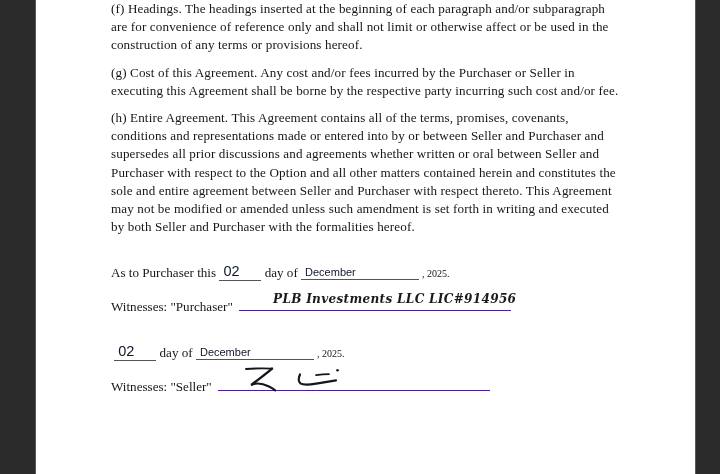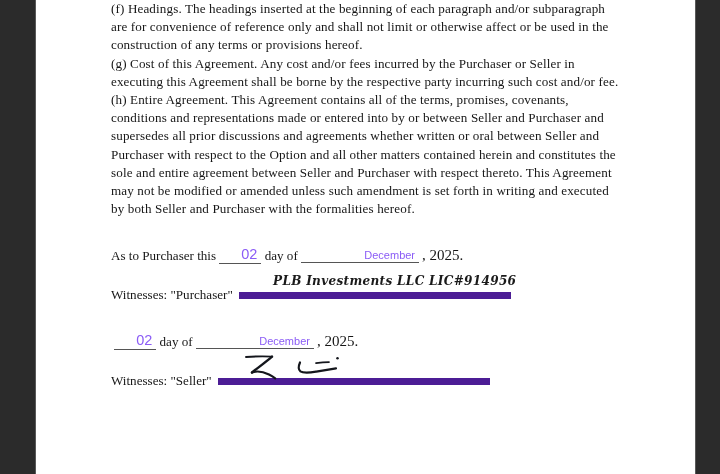--- a/index.html
+++ b/index.html
@@ -42,21 +42,21 @@
 
   
   .para {
     font-size: 13.1px;
     line-height: 18.2px;
     color: #161616;
     text-align: left;
     margin: 0;
     letter-spacing: 0.01em;
   }
-  .para + .para { }
+  .para + .para { margin-top: 9px; }
 
   .gap-before-witness { margin-top: 44px; }
 
   
   .sig-block { margin-top: 11px; }
 
   .sig-line {
     font-size: 13.1px;
     line-height: 18px;
     color: #161616;
@@ -67,45 +67,45 @@
   .sig-line.date-line { margin-top: 28px; }
   .sig-line.witness-line { margin-top: 9px; }
 
   .lbl { flex: 0 0 auto; }
 
   
   .blank {
     position: relative;
     flex: 0 0 auto;
     border-bottom: 1px solid #555;
-    text-align: right;
+    text-align: left;
     font-family: "Liberation Sans", "DejaVu Sans", sans-serif;
     font-size: 14.5px;
     line-height: 1;
-    color: #8b5cf6;
+    color: #0f172a;
     padding: 0 4px 1px 4px;
     box-sizing: border-box;
     position: relative;
     top: -1px;
   }
   .blank.day   { min-width: 42px; }
   .blank.month { min-width: 118px; font-size: 11px; }
 
   .trailing-year {
-    font-size: 15px;
+    font-size: 10px;
     padding-left: 3px;
   }
 
   
   .witness-rule {
     position: relative;
     flex: 1 1 auto;
     height: 18px;
     margin-left: 6px;
-    border-bottom: 7px solid #4c1d95;
+    border-bottom: 1px solid #4c1d95;
     max-width: 272px;
   }
   .hand-text {
     position: absolute;
     left: 34px;
     bottom: 2px;
     font-family: "DejaVu Serif", "Liberation Serif", serif;
     font-style: italic;
     font-weight: 700;
     font-size: 12.6px;

